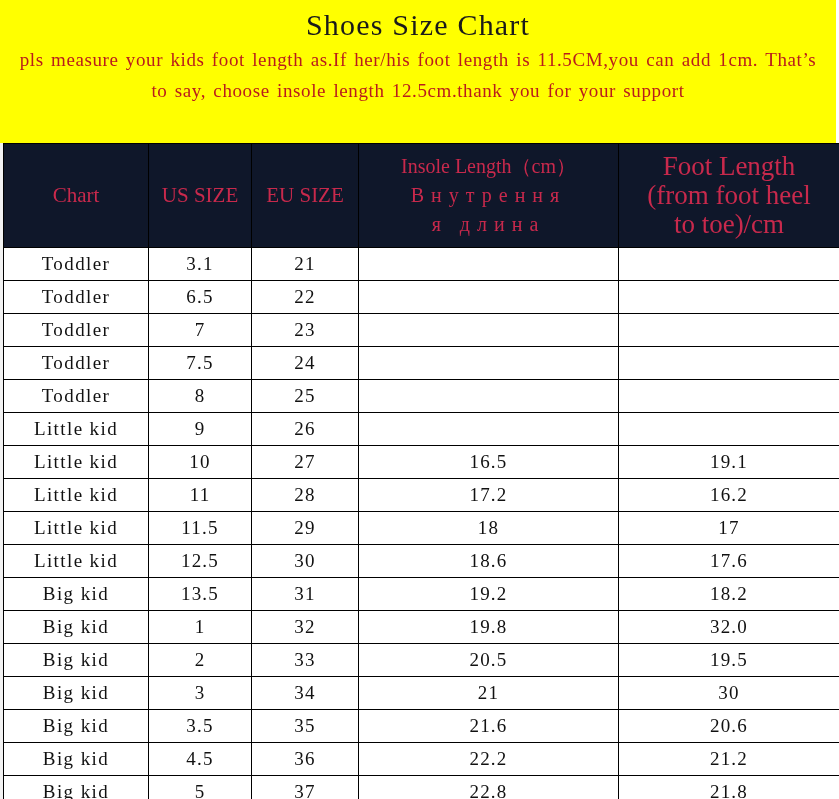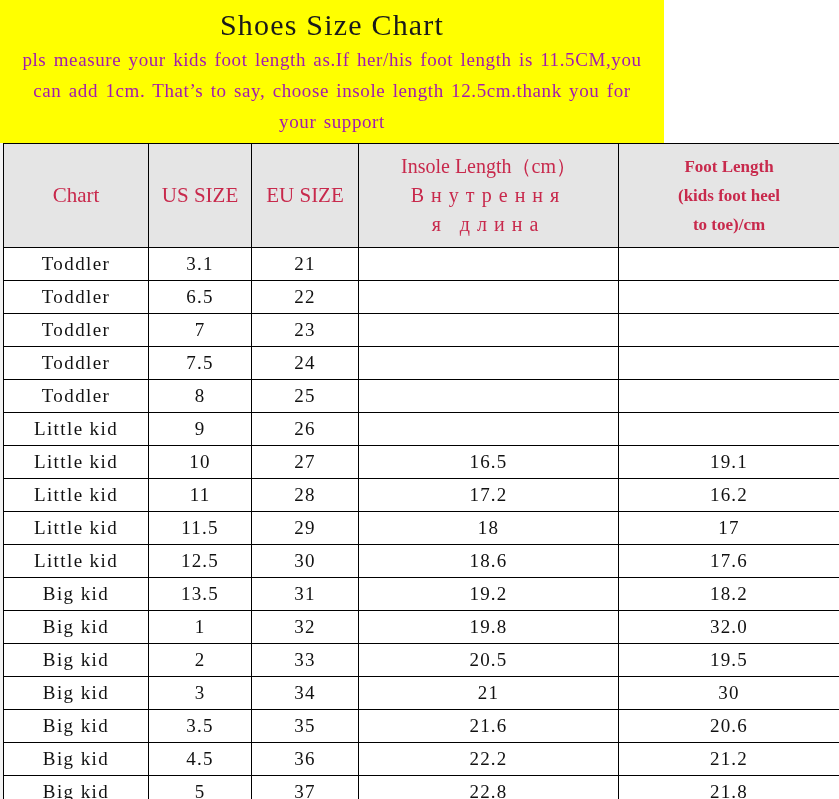--- a/index.html
+++ b/index.html
@@ -18,40 +18,40 @@
     position: relative;
     width: 839px;
     height: 799px;
     background: #ffffff;
     box-sizing: border-box;
   }
 
   
   .banner {
     background: #ffff00;
-    width: 664px;
+    width: 836px;
     height: 143px;
     box-sizing: border-box;
     padding: 6px 8px 0 8px;
     text-align: center;
     overflow: hidden;
   }
   .banner-title {
     font-family: "Liberation Serif", "DejaVu Serif", serif;
     font-size: 30px;
     line-height: 38px;
     color: #1a1a1a;
     letter-spacing: 1.2px;
     white-space: nowrap;
   }
   .banner-note {
     font-family: "Liberation Serif", "DejaVu Serif", serif;
     font-size: 19px;
     line-height: 31px;
-    color: #a21caf;
+    color: #b91c1c;
     letter-spacing: 0.6px;
     padding: 0 4px;
     word-spacing: 2px;
   }
 
   
   .table-wrap {
     padding-left: 3px;
     background: #f2f2f2;
     box-sizing: border-box;
@@ -72,32 +72,32 @@
   table.size-chart th,
   table.size-chart td {
     border: 1px solid #000000;
     text-align: center;
     vertical-align: middle;
     padding: 0;
     box-sizing: border-box;
   }
 
   thead th {
-    background: #e5e5e5;
+    background: #0f172a;
     color: #c8294c;
     height: 104px;
     font-weight: normal;
     font-size: 21px;
     line-height: 29px;
     padding: 2px 2px;
   }
   th .hdr-line { display: block; white-space: nowrap; }
   th.h-insole { font-size: 20px; }
   th.h-insole .cyr { letter-spacing: 7px; }
-  th.h-foot { font-size: 17px; font-weight: bold; }
+  th.h-foot { font-size: 27px; }
 
   tbody td {
     height: 33px;
     font-size: 19px;
     color: #111111;
     font-family: "Liberation Serif", "DejaVu Serif", serif;
     letter-spacing: 0.5px;
   }
   tbody td.age { letter-spacing: 1.4px; font-family: Liberation Serif, serif; }
   tbody td.num { letter-spacing: 1.2px; }
@@ -131,21 +131,21 @@
           <th class="h-ages">Chart</th>
           <th class="h-us">US SIZE</th>
           <th class="h-eu">EU SIZE</th>
           <th class="h-insole">
             <span class="hdr-line">Insole Length（cm）</span>
             <span class="hdr-line cyr">Внутрення</span>
             <span class="hdr-line cyr">я длина</span>
           </th>
           <th class="h-foot">
             <span class="hdr-line">Foot Length</span>
-            <span class="hdr-line">(kids foot heel</span>
+            <span class="hdr-line">(from foot heel</span>
             <span class="hdr-line">to toe)/cm</span>
           </th>
         </tr>
       </thead>
       <tbody id="tbody">
           <tr>
             <td class="age">Toddler</td>
             <td class="num">3.1</td>
             <td class="num">21</td>
             <td class="num empty"></td>

